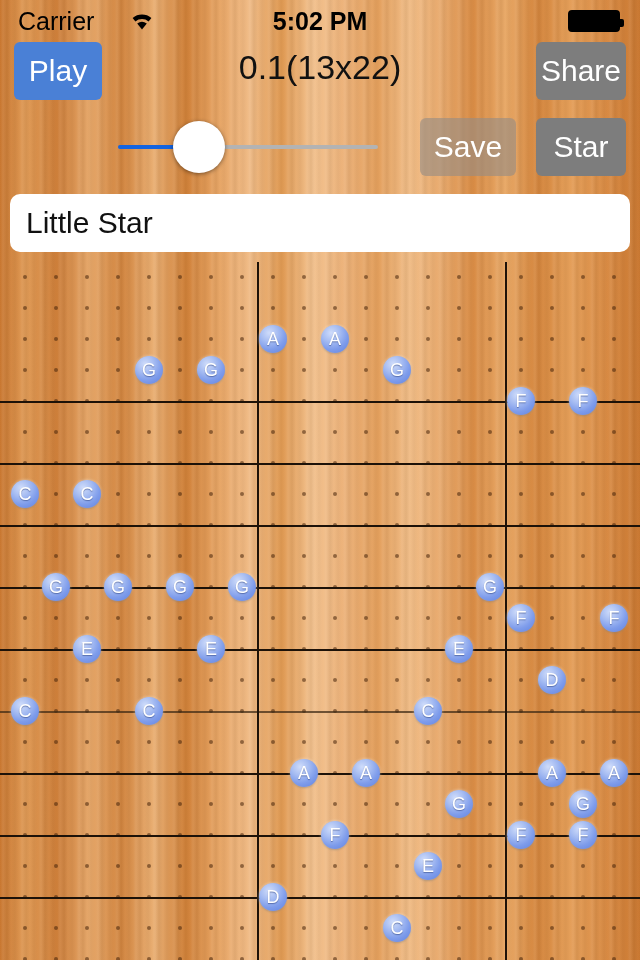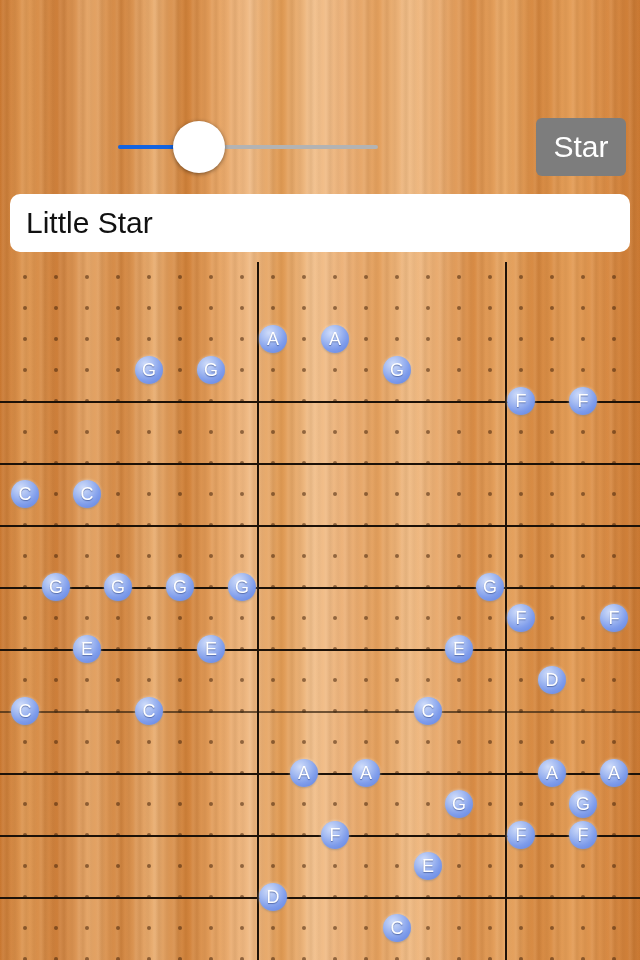--- a/index.html
+++ b/index.html
@@ -114,23 +114,36 @@
     color:#fff;font-size:18px;font-family:"Liberation Sans",sans-serif;
     text-shadow:0 1px 1px rgba(40,60,120,0.55);
     cursor:pointer;
   }
 </style>
 </head>
 <body>
 
 <div id="app">
 
-
+  <div class="statusbar">
+    <div class="sb-carrier">Carrier</div>
+    <svg class="sb-wifi" viewBox="0 0 28 22">
+      <path d="M14 19.5 L9.2 13.6 A7.6 7.6 0 0 1 18.8 13.6 Z" fill="#000"></path>
+      <path d="M4.6 8.0 A14.6 14.6 0 0 1 23.4 8.0 L20.6 11.4 A10.4 10.4 0 0 0 7.4 11.4 Z" fill="#000"></path>
+    </svg>
+    <div class="sb-time">5:02 PM</div>
+    <div class="sb-batt"></div>
+  </div>
+
+  <button class="btn btn-play">Play</button>
+  <button class="btn btn-share">Share</button>
+  <button class="btn btn-save">Save</button>
   <button class="btn btn-exit">Star</button>
 
+  <div class="title-readout">0.1(13x22)</div>
 
   <div class="slider">
     <div class="track-filled" style="width: 80.6px;"></div>
     <div class="track-rest" style="width: 179.4px;"></div>
     <div class="thumb" style="left: 80.6px;"></div>
   </div>
 
   <input class="namefield" type="text" value="Little Star" style="">
 
   <div class="grid">

